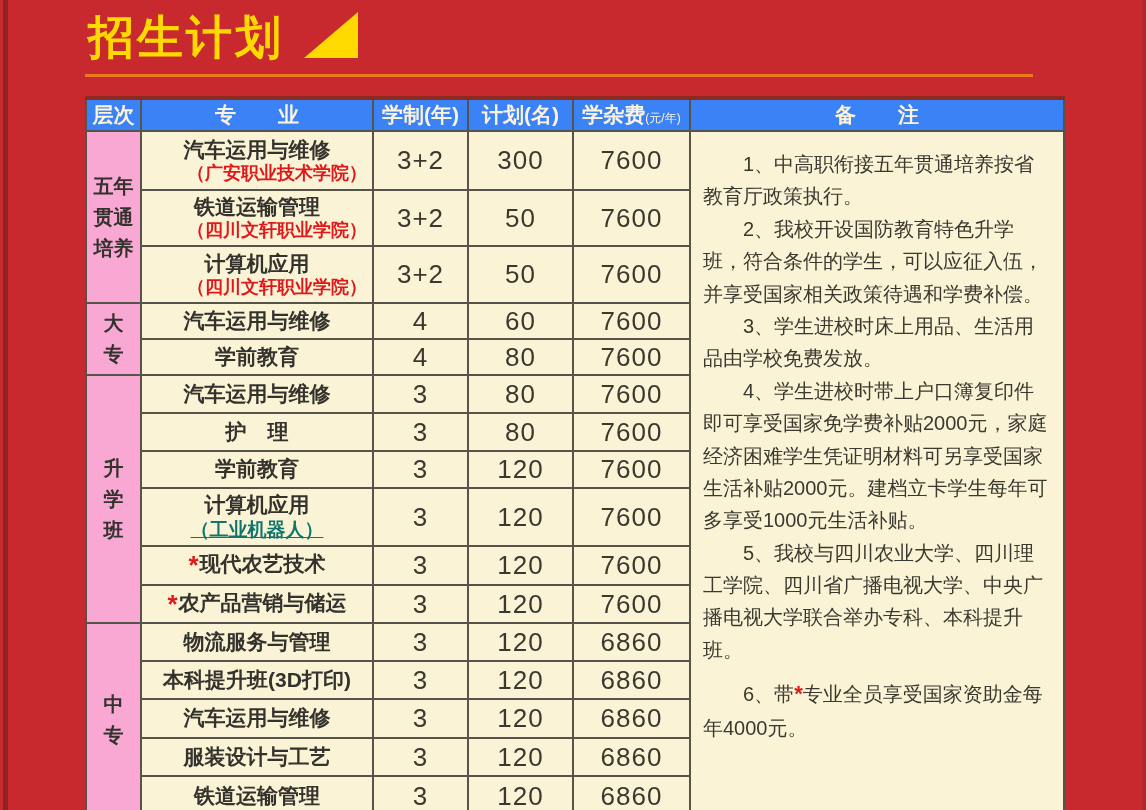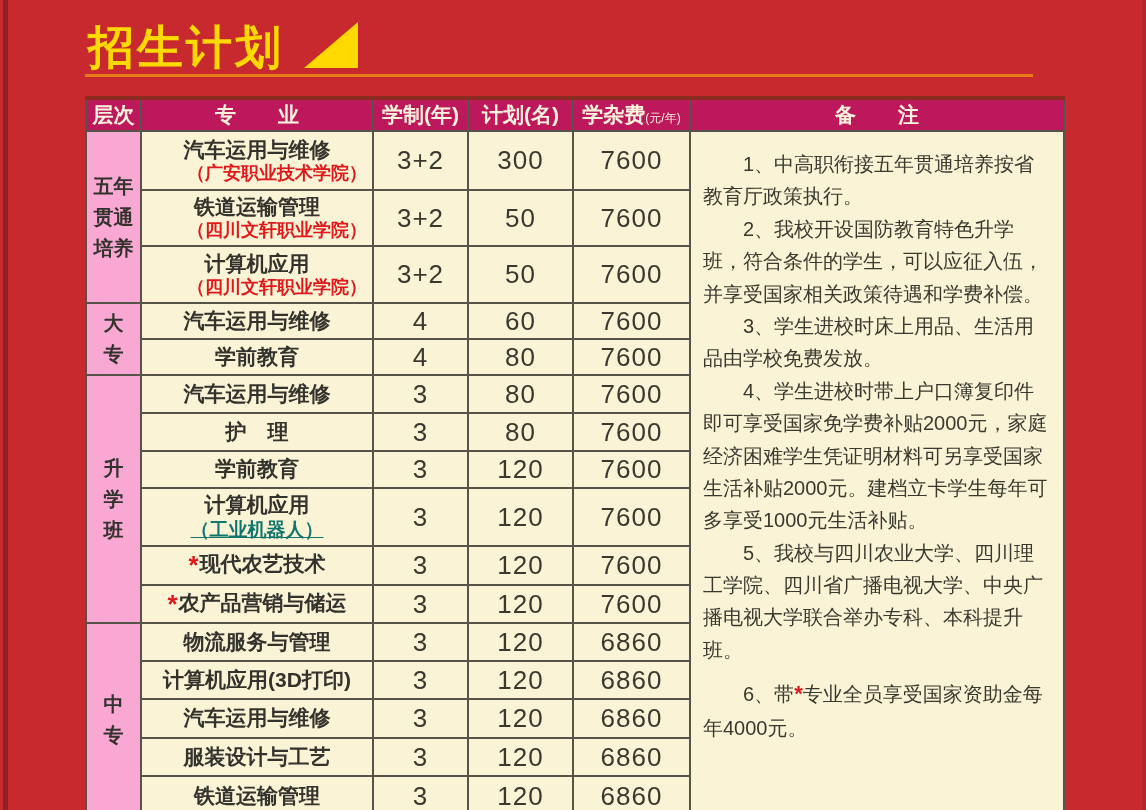--- a/index.html
+++ b/index.html
@@ -9,21 +9,21 @@
     width:1146px;height:810px;
     background:#C8292E;
     overflow:hidden;
   }
   
   .frame-left{position:absolute;left:3px;top:0;width:5px;height:810px;background:#8F2125;}
   .frame-right{position:absolute;right:0;top:0;width:4px;height:810px;background:#B3262A;}
 
   
   .title-wrap{
-    position:absolute;left:88px;top:12px;
+    position:absolute;left:88px;top:2px;
     display:flex;align-items:flex-end;height:58px;
   }
   .page-title{
     color:#FFD900;font-size:46px;font-weight:bold;
     letter-spacing:3px;line-height:1;
   }
   .title-triangle{
     width:0;height:0;margin-left:20px;margin-bottom:2px;
     border-left:54px solid transparent;
     border-bottom:46px solid #FFD900;
@@ -42,21 +42,21 @@
     border:2px solid #56544A;
     border-top:4px solid #8A2A20;
   }
   table.enroll td,table.enroll th{
     border:2px solid #56544A;
     padding:0;margin:0;
     text-align:center;vertical-align:middle;
     overflow:hidden;
   }
   th.hdr{
-    background:#be185d;color:#FCF3DC;
+    background:#3b82f6;color:#FCF3DC;
     font-size:21px;font-weight:bold;
     height:30px;line-height:1.1;
   }
   th.hdr .unit{font-size:12px;font-weight:normal;}
   td.level{
     font-size:20px;color:#33322C;font-weight:bold;
     white-space:pre-line;line-height:1.55;
     background:#f9a8d4;
   }
   td.major{
@@ -200,21 +200,21 @@
 
     <tr style="height:38px">
       <td class="level" rowspan="5">中
 专</td>
       <td class="major">物流服务与管理</td>
       <td class="num">3</td>
       <td class="num">120</td>
       <td class="num">6860</td>
     </tr>
     <tr style="height:38px">
-      <td class="major">计算机应用(3D打印)</td>
+      <td class="major">本科提升班(3D打印)</td>
       <td class="num">3</td>
       <td class="num">120</td>
       <td class="num">6860</td>
     </tr>
     <tr style="height:39px">
       <td class="major">汽车运用与维修</td>
       <td class="num">3</td>
       <td class="num">120</td>
       <td class="num">6860</td>
     </tr>

